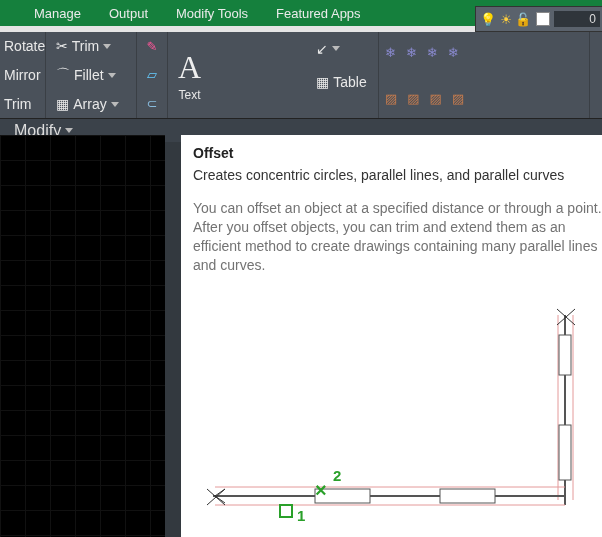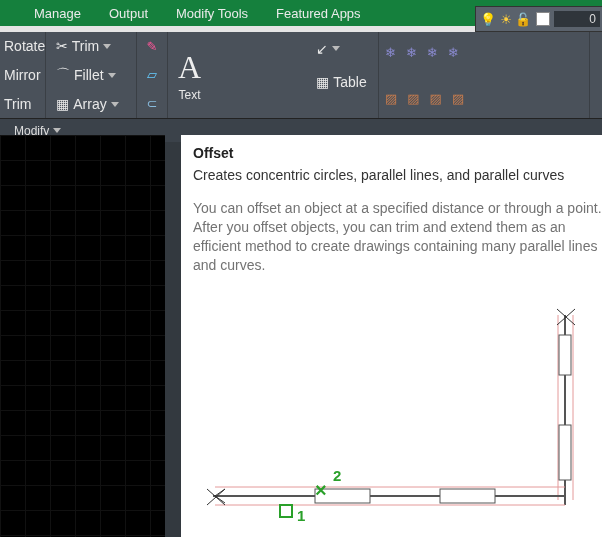--- a/index.html
+++ b/index.html
@@ -14,21 +14,21 @@
   .big .lbl{font-size:12px;margin-top:2px;text-align:center;color:#e8e8e8;}
   .btn{display:flex;align-items:center;gap:4px;padding:2px 4px;font-size:14px;color:#e8e8e8;cursor:pointer;white-space:nowrap;}
   .chev{width:0;height:0;border-left:4px solid transparent;border-right:4px solid transparent;border-top:5px solid #bbb;}
   
   .layerstate{position:absolute;top:6px;left:475px;width:120px;height:24px;background:#5a626c;border:1px solid #333;display:flex;align-items:center;padding:0 4px;gap:4px;}
   .layerstate .num{flex:1;background:#2f353b;color:#ddd;font-size:12px;padding:1px 4px;text-align:right;}
   .layerrow{display:flex;align-items:center;gap:10px;height:24px;}
   .tinyicon{width:18px;height:16px;display:inline-block;}
   
   .doctab{height:23px;background:#3b424a;display:flex;align-items:center;padding-left:4px;}
-  .doctab .t{padding:3px 10px;font-size:12px;color:#ddd;display:flex;align-items:center;gap:4px;cursor:pointer;}
+  .doctab .t{padding:3px 10px;font-size:16px;color:#ddd;display:flex;align-items:center;gap:4px;cursor:pointer;}
   
   .canvas{position:absolute;left:0;top:135px;width:165px;height:402px;background:#000;}
   .canvas::before{content:"";position:absolute;inset:0;
      background-image:linear-gradient(#111 1px,transparent 1px),linear-gradient(90deg,#111 1px,transparent 1px);
      background-size:25px 25px;}
   
   .help{position:absolute;left:181px;top:135px;width:437px;height:402px;background:#fff;color:#333;}
   .help .inner{padding:10px 12px;font-size:14px;}
   .help .title{font-weight:700;margin-bottom:6px;color:#222;}
   .help .sub{font-size:14px;color:#333;margin-bottom:16px;}

